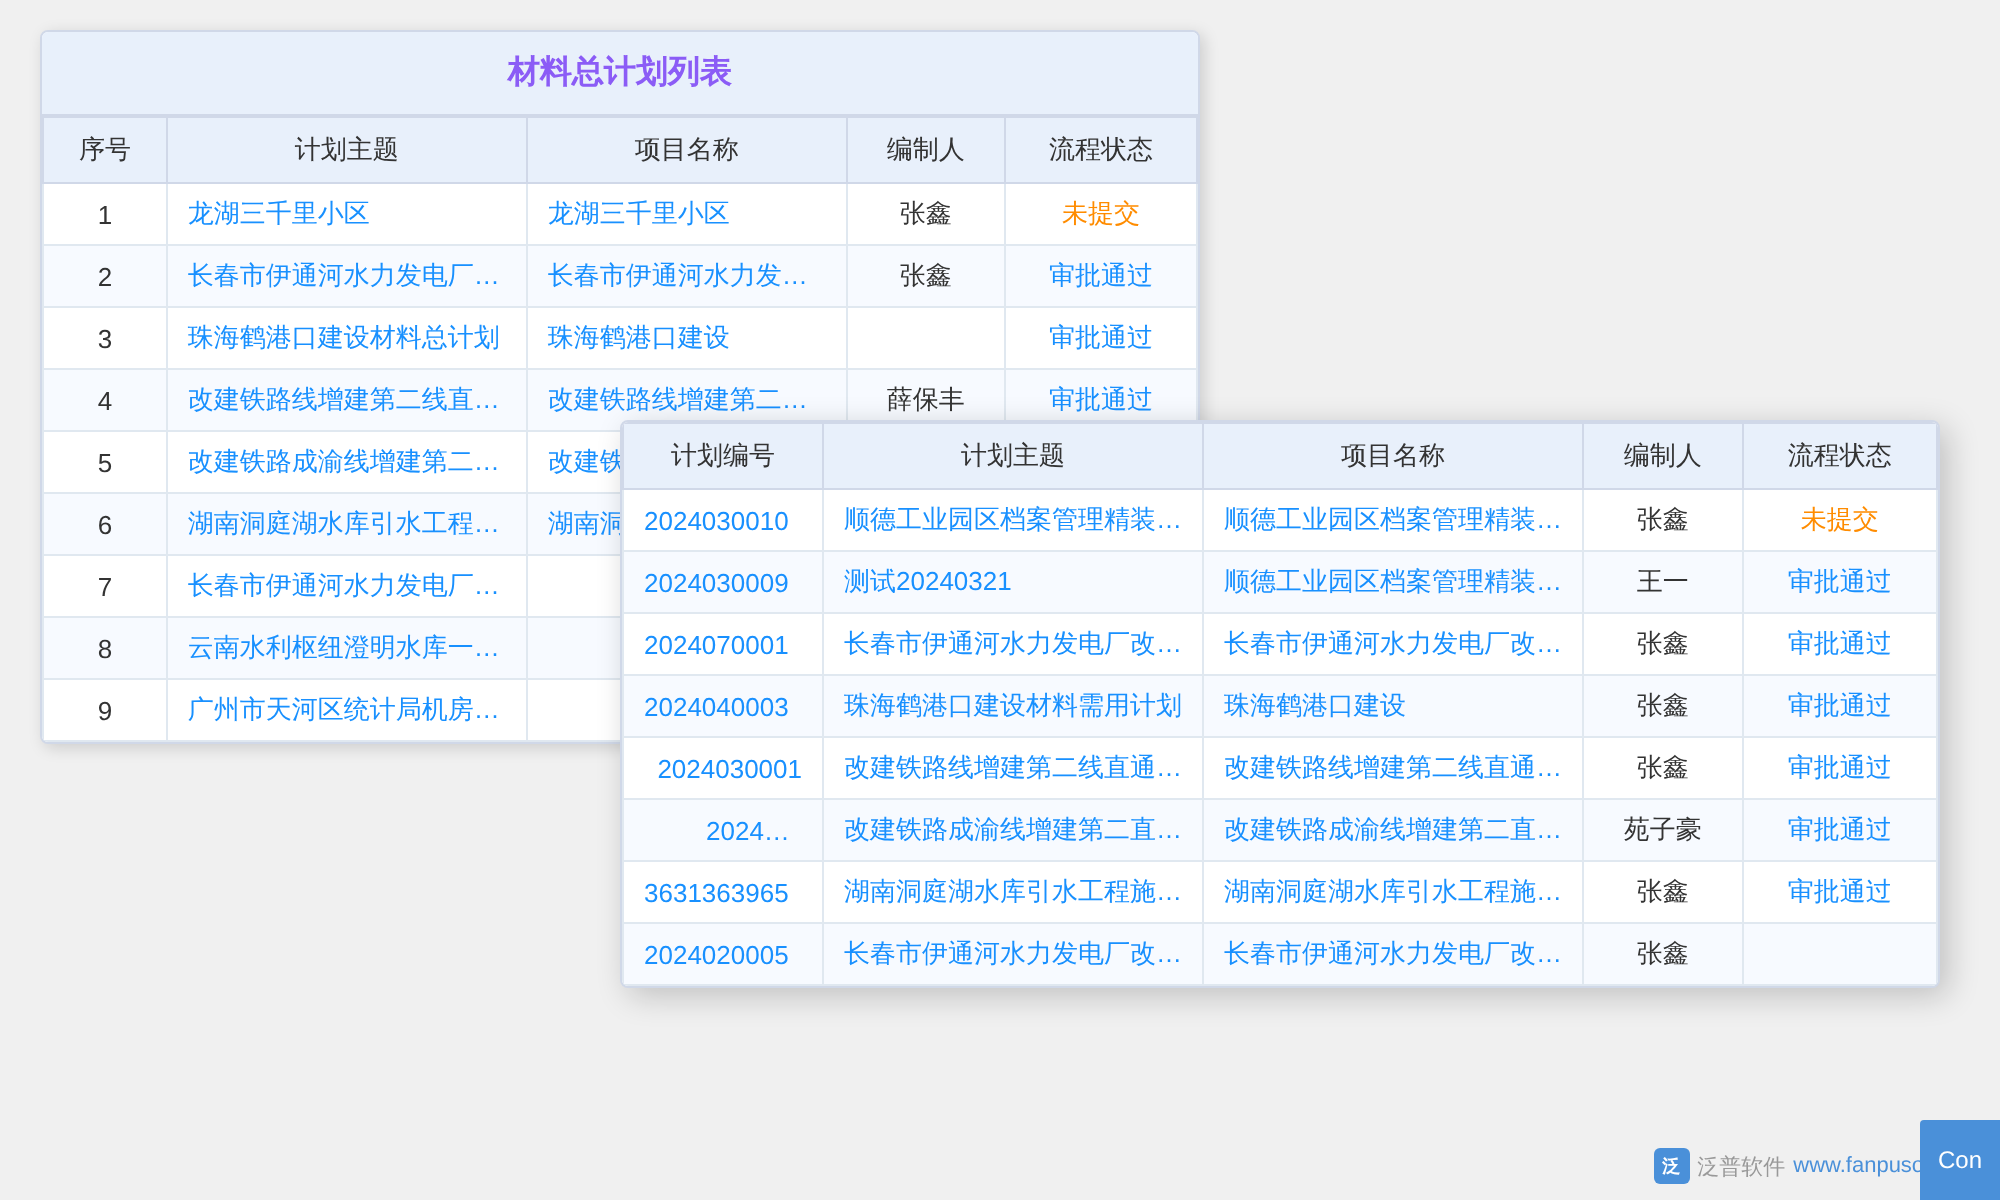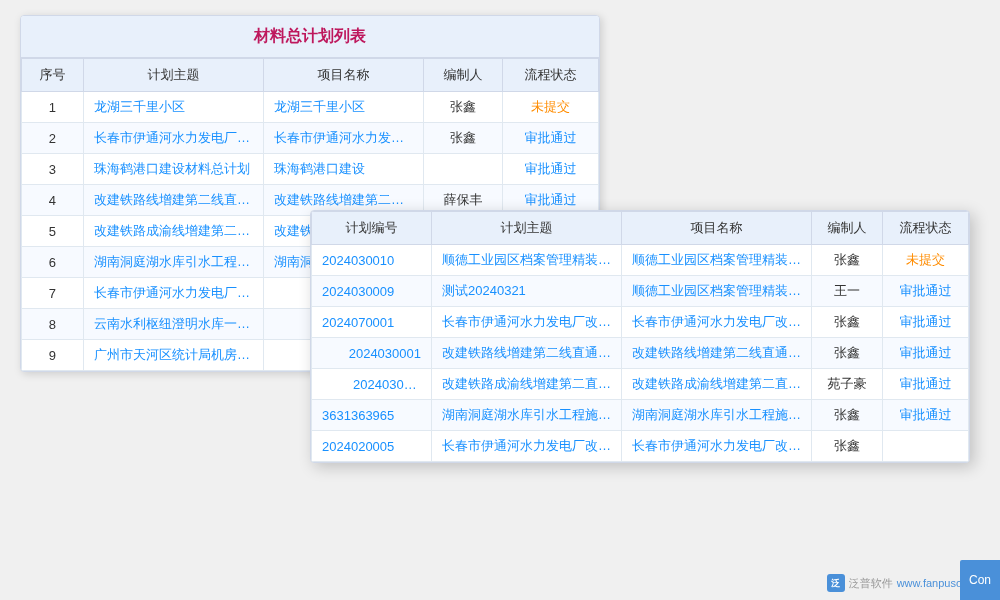--- a/index.html
+++ b/index.html
@@ -19,21 +19,21 @@
       border: 1px solid #d0d8e8;
       border-radius: 4px;
       box-shadow: 2px 2px 8px rgba(0,0,0,0.15);
       overflow: hidden;
     }
 
     .table-title {
       text-align: center;
       font-size: 16px;
       font-weight: bold;
-      color: #be185d;
+      color: #8b5cf6;
       padding: 10px 0;
       background: #e8f0fb;
       border-bottom: 1px solid #d0d8e8;
     }
 
     table {
       width: 100%;
       border-collapse: collapse;
     }
 
@@ -189,21 +189,21 @@
       <td class="" style="text-align:center;"></td>
     </tr>
       </tbody>
   </table>
 </div>
 
 <div id="table2" class="table-container">
   <table>
     <thead>
       <tr>
-        <th style="width:120px;">计划编号</th>
+        <th style="width:100px;">计划编号</th>
         <th style="width:190px;">计划主题</th>
         <th style="width:190px;">项目名称</th>
         <th>编制人</th>
         <th>流程状态</th>
       </tr>
     </thead>
     <tbody id="demand-tbody">
     <tr>
       <td class="link-text" style="max-width:100px;overflow:hidden;text-overflow:ellipsis;">2024030010</td>
       <td class="link-text" style="max-width:190px;overflow:hidden;text-overflow:ellipsis;">顺德工业园区档案管理精装饰工程（...</td>
@@ -219,20 +219,27 @@
       <td class="status-approved" style="text-align:center;">审批通过</td>
     </tr>
         <tr>
       <td class="link-text" style="max-width:100px;overflow:hidden;text-overflow:ellipsis;">2024070001</td>
       <td class="link-text" style="max-width:190px;overflow:hidden;text-overflow:ellipsis;">长春市伊通河水力发电厂改建工程合...</td>
       <td class="link-text" style="max-width:190px;overflow:hidden;text-overflow:ellipsis;">长春市伊通河水力发电厂改建工程</td>
       <td style="text-align:center;">张鑫</td>
       <td class="status-approved" style="text-align:center;">审批通过</td>
     </tr>
         <tr>
+      <td class="link-text" style="max-width:100px;overflow:hidden;text-overflow:ellipsis;">2024040003</td>
+      <td class="link-text" style="max-width:190px;overflow:hidden;text-overflow:ellipsis;">珠海鹤港口建设材料需用计划</td>
+      <td class="link-text" style="max-width:190px;overflow:hidden;text-overflow:ellipsis;">珠海鹤港口建设</td>
+      <td style="text-align:center;">张鑫</td>
+      <td class="status-approved" style="text-align:center;">审批通过</td>
+    </tr>
+        <tr>
       <td class="link-text" style="max-width:100px;overflow:hidden;text-overflow:ellipsis;text-align:right;">2024030001</td>
       <td class="link-text" style="max-width:190px;overflow:hidden;text-overflow:ellipsis;">改建铁路线增建第二线直通线（成都...</td>
       <td class="link-text" style="max-width:190px;overflow:hidden;text-overflow:ellipsis;">改建铁路线增建第二线直通线（成都...</td>
       <td style="text-align:center;">张鑫</td>
       <td class="status-approved" style="text-align:center;">审批通过</td>
     </tr>
         <tr>
       <td class="link-text" style="max-width:100px;overflow:hidden;text-overflow:ellipsis;padding-left:41px;">2024030002</td>
       <td class="link-text" style="max-width:190px;overflow:hidden;text-overflow:ellipsis;">改建铁路成渝线增建第二直通线（成...</td>
       <td class="link-text" style="max-width:190px;overflow:hidden;text-overflow:ellipsis;">改建铁路成渝线增建第二直通线（成...</td>

